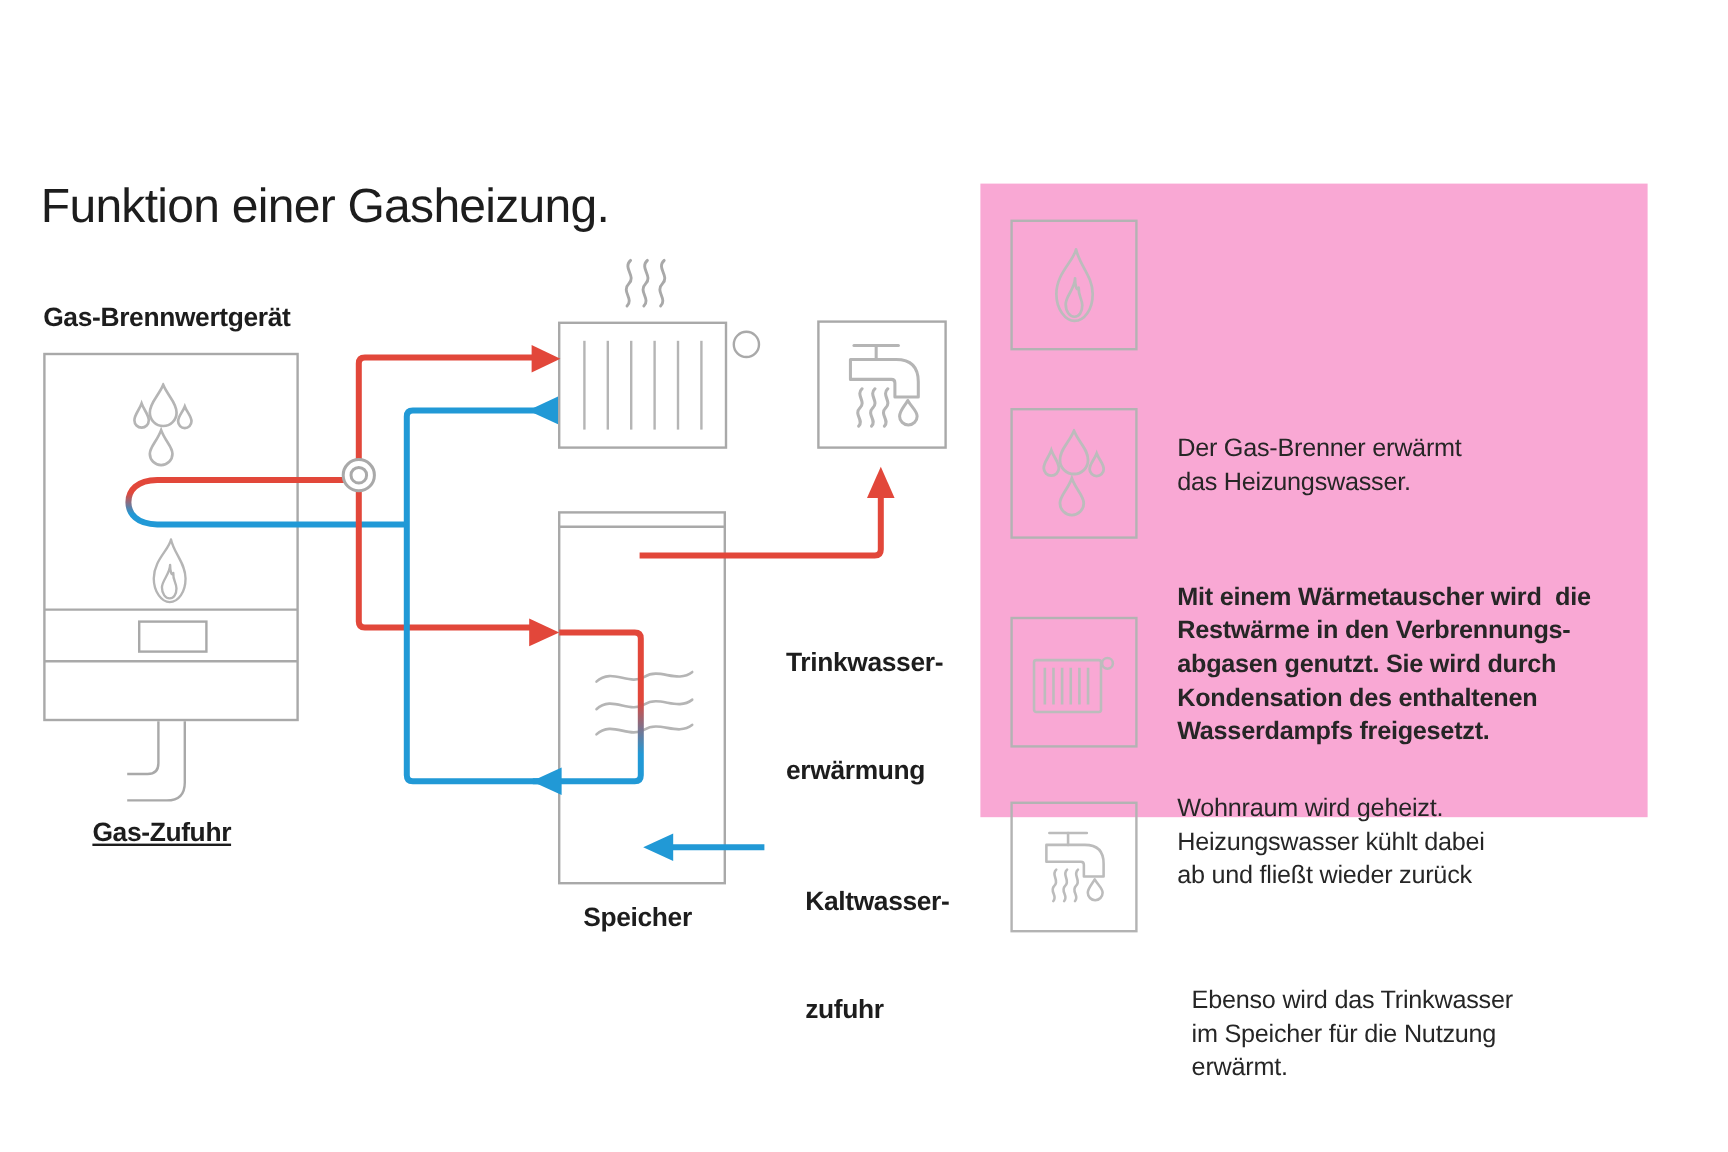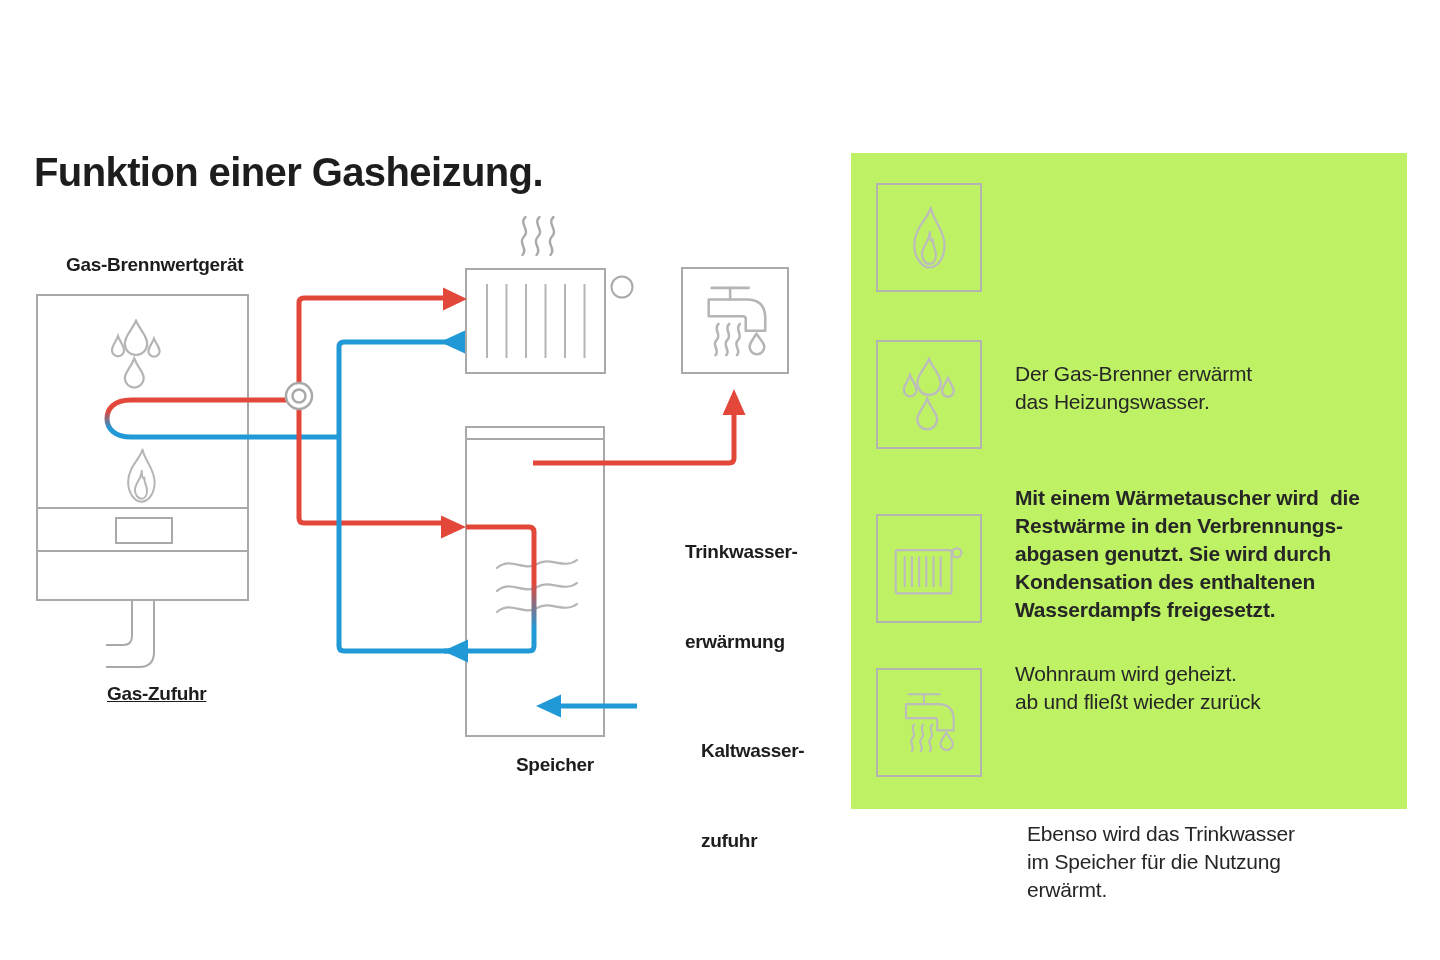--- a/index.html
+++ b/index.html
@@ -2,33 +2,33 @@
 <html><head>
 <meta charset="utf-8">
 <style>
   html,body{margin:0;padding:0;}
   body{
     width:1440px;height:960px;position:relative;background:#ffffff;
     font-family:"Liberation Sans",sans-serif;color:#1d1d1d;overflow:hidden;
   }
   .abs{position:absolute;}
   .title{
-    left:34px;top:150px;font-size:40px;font-weight:700;letter-spacing:-0.6px;color:#1d1d1d;
+    left:34px;top:150px;font-size:40px;font-weight:400;letter-spacing:-0.6px;color:#1d1d1d;
   }
   .dlabel{
-    font-size:19px;font-weight:700;letter-spacing:-0.3px;color:#1d1d1d;line-height:30px;white-space:pre;margin-left:30px;
+    font-size:22px;font-weight:700;letter-spacing:-0.3px;color:#1d1d1d;line-height:30px;white-space:pre;
   }
   .lbl-boiler{left:36px;top:250px;}
   .lbl-gas{left:77px;top:679px;text-decoration:underline;}
   .lbl-speicher{left:486px;top:750px;}
   .lbl-dhw{left:655px;top:477px;}
   .lbl-cold{left:671px;top:676px;}
   .diagram-svg{left:0;top:0;}
   .panel{
-    left:851px;top:153px;width:556px;height:656px;background:#bef264;
+    left:817px;top:153px;width:556px;height:528px;background:#f9a8d4;
   }
   .icon-box{
     position:absolute;left:25px;width:106px;height:109px;
     border:2px solid #b3b3b3;box-sizing:border-box;
     display:flex;align-items:center;justify-content:center;color:#bcbcbc;
   }
   .icon-box.b1{top:30px;}
   .icon-box.b2{top:187px;}
   .icon-box.b3{top:361px;}
   .icon-box.b4{top:515px;}
@@ -215,20 +215,21 @@
     <div class="legend-line">Wasserdampfs freigesetzt.</div>
   </div>
 
   <div class="icon-box b3">
     <svg width="72" height="56" viewBox="0 0 80 62">
       <use href="#sym-radiator" width="80" height="62"></use>
     </svg>
   </div>
   <div class="legend-text t3">
     <div class="legend-line">Wohnraum wird geheizt.</div>
+    <div class="legend-line">Heizungswasser kühlt dabei</div>
     <div class="legend-line">ab und fließt wieder zurück</div>
   </div>
 
   <div class="icon-box b4">
     <svg width="74" height="66" viewBox="0 0 90 80">
       <use href="#sym-tap" width="90" height="80"></use>
     </svg>
   </div>
   <div class="legend-text t4">
     <div class="legend-line">Ebenso wird das Trinkwasser</div>

